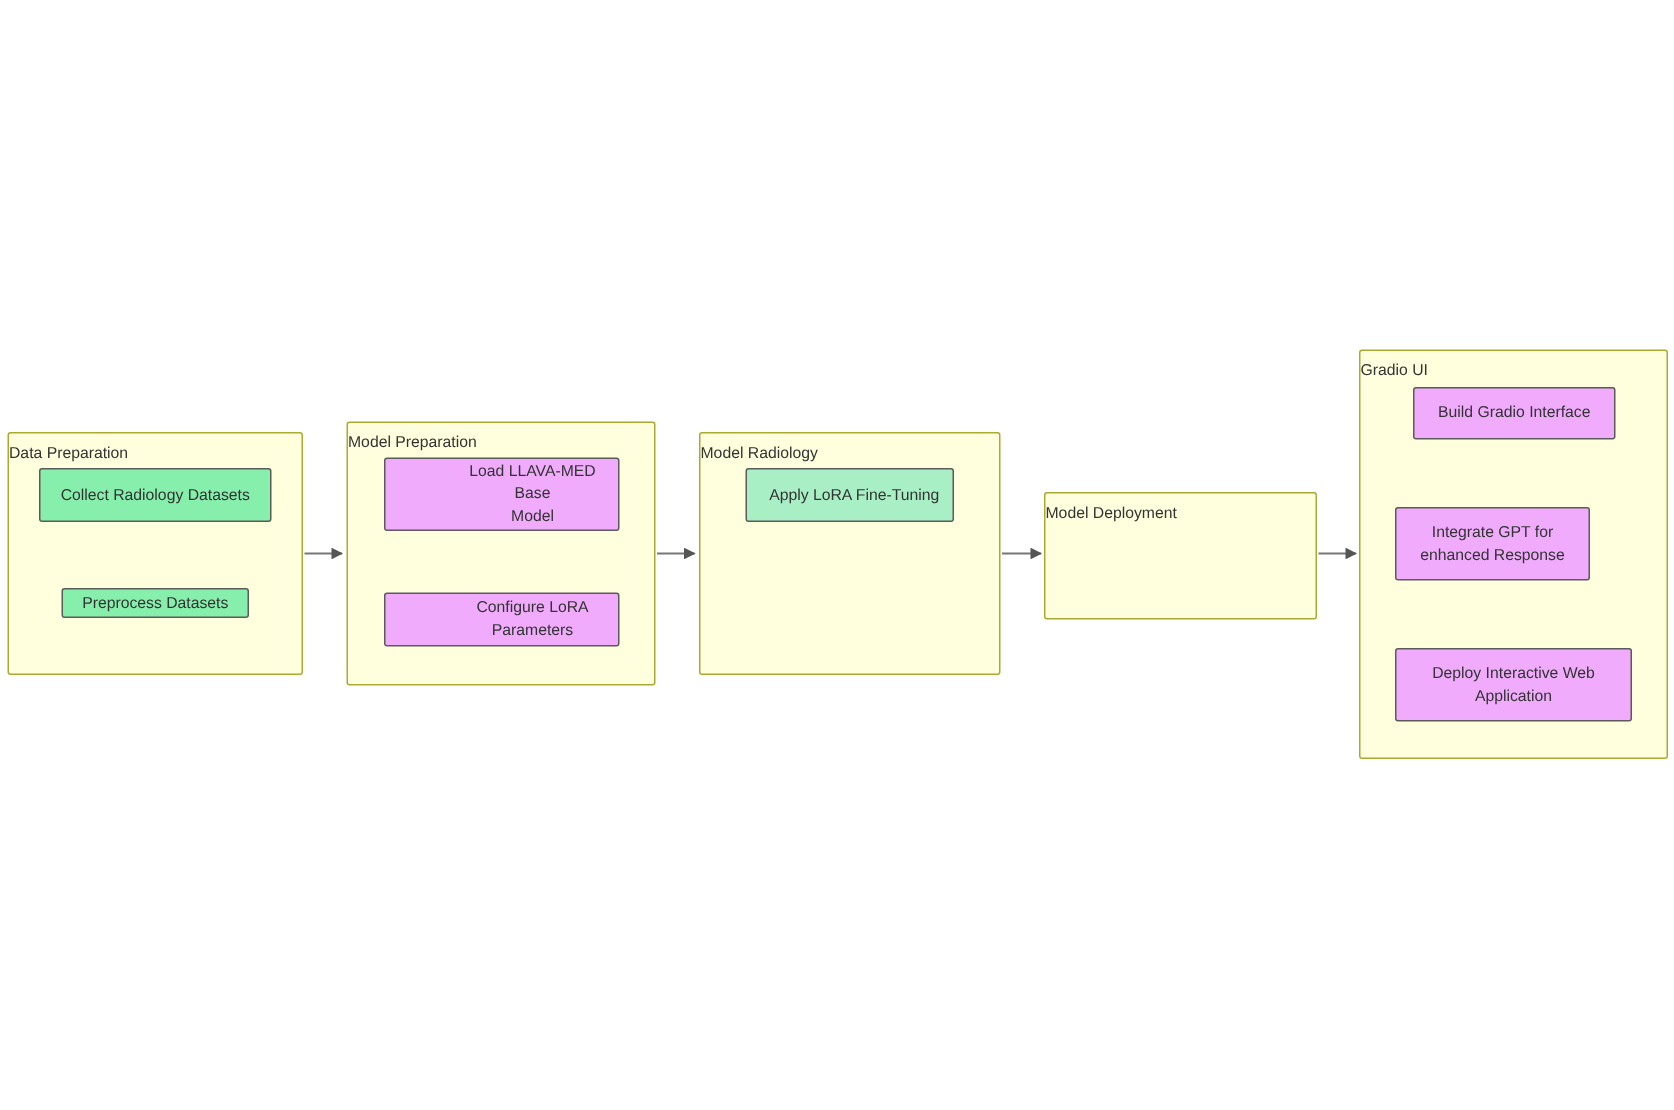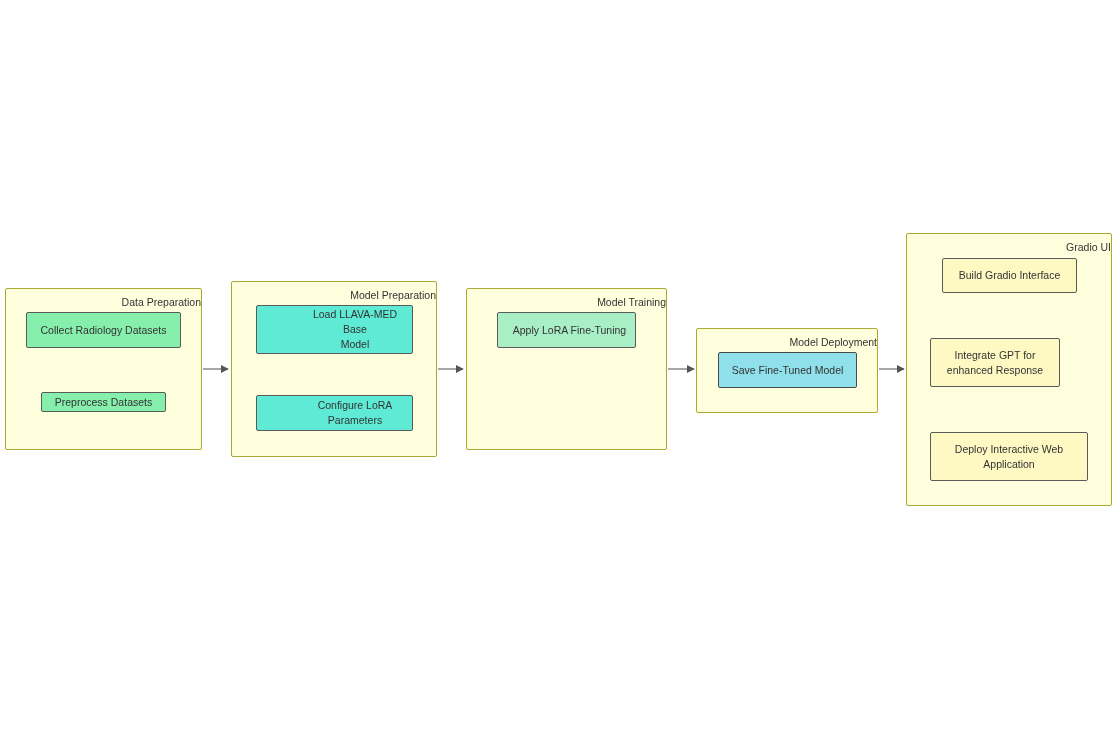--- a/index.html
+++ b/index.html
@@ -38,21 +38,21 @@
     background: #ffffde;
     border: 1px solid #aaaa33;
     border-radius: 2px;
     box-sizing: border-box;
   }
   .cluster-label {
     position: absolute;
     top: 7px;
     left: 0;
     width: 100%;
-    text-align: right;
+    text-align: left;
     font-size: 10.5px;
     color: #333333;
     line-height: 12px;
     white-space: nowrap;
   }
 
   
   .node {
     position: absolute;
     box-sizing: border-box;
@@ -66,24 +66,24 @@
     line-height: 15px;
     color: #333333;
     padding: 2px 6px;
   }
   .node-label {
     display: block;
     white-space: pre-line;
   }
 
   .fill-pink   { background: #86efac; border-color: #5b5b5b; }
-  .fill-salmon { background: #5eead4; border-color: #5b5b5b; padding-left: 47px; }
+  .fill-salmon { background: #f0abfc; border-color: #5b5b5b; padding-left: 47px; }
   .fill-green  { background: #a9efc5; border-color: #5b5b5b; }
   .fill-cyan   { background: #8fe0ea; border-color: #4a4a4a; }
-  .fill-steel  { background: #fef9c3; border-color: #5b5b5b; }
+  .fill-steel  { background: #f0abfc; border-color: #5b5b5b; }
 </style>
 </head>
 <body>
 
 <div id="diagram-canvas">
 
   <svg id="edge-layer" viewBox="0 0 1116 740" width="1116" height="740">
     <defs>
       <marker id="arrowDark" viewBox="0 0 10 10" refX="9" refY="5" markerWidth="6" markerHeight="6" orient="auto-start-reverse">
         <path d="M 0 0 L 10 5 L 0 10 z" fill="#4d4d4d"></path>
@@ -131,35 +131,32 @@
   <div class="node fill-salmon" style="left:256px; top:305px; width:157px; height:49px;">
     <span class="node-label">Load LLAVA-MED Base
 Model</span>
   </div>
 
   <div class="node fill-salmon" style="left:256px; top:395px; width:157px; height:36px;">
     <span class="node-label">Configure LoRA Parameters</span>
   </div>
 
   <div class="cluster" style="left:466px; top:288px; width:201px; height:162px;">
-    <div class="cluster-label">Model Training</div>
+    <div class="cluster-label">Model Radiology</div>
   </div>
 
   <div class="node fill-green" style="left:497px; top:312px; width:139px; height:36px;padding-left:12px;">
     <span class="node-label">Apply LoRA Fine-Tuning</span>
   </div>
 
 
   <div class="cluster" style="left:696px; top:328px; width:182px; height:85px;">
     <div class="cluster-label">Model Deployment</div>
   </div>
 
-  <div class="node fill-cyan" style="left:718px; top:352px; width:139px; height:36px;">
-    <span class="node-label">Save Fine-Tuned Model</span>
-  </div>
 
   <div class="cluster" style="left:906px; top:233px; width:206px; height:273px;">
     <div class="cluster-label">Gradio UI</div>
   </div>
 
   <div class="node fill-steel" style="left:942px; top:258px; width:135px; height:35px;">
     <span class="node-label">Build Gradio Interface</span>
   </div>
 
   <div class="node fill-steel" style="left:930px; top:338px; width:130px; height:49px;">

